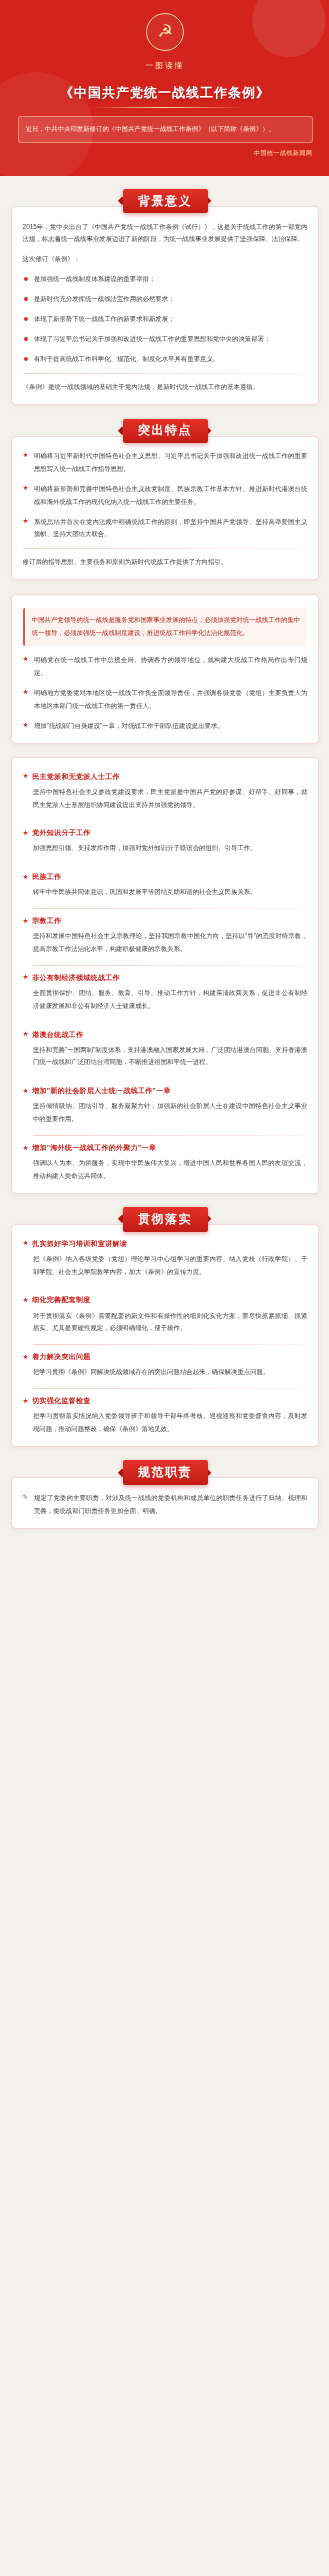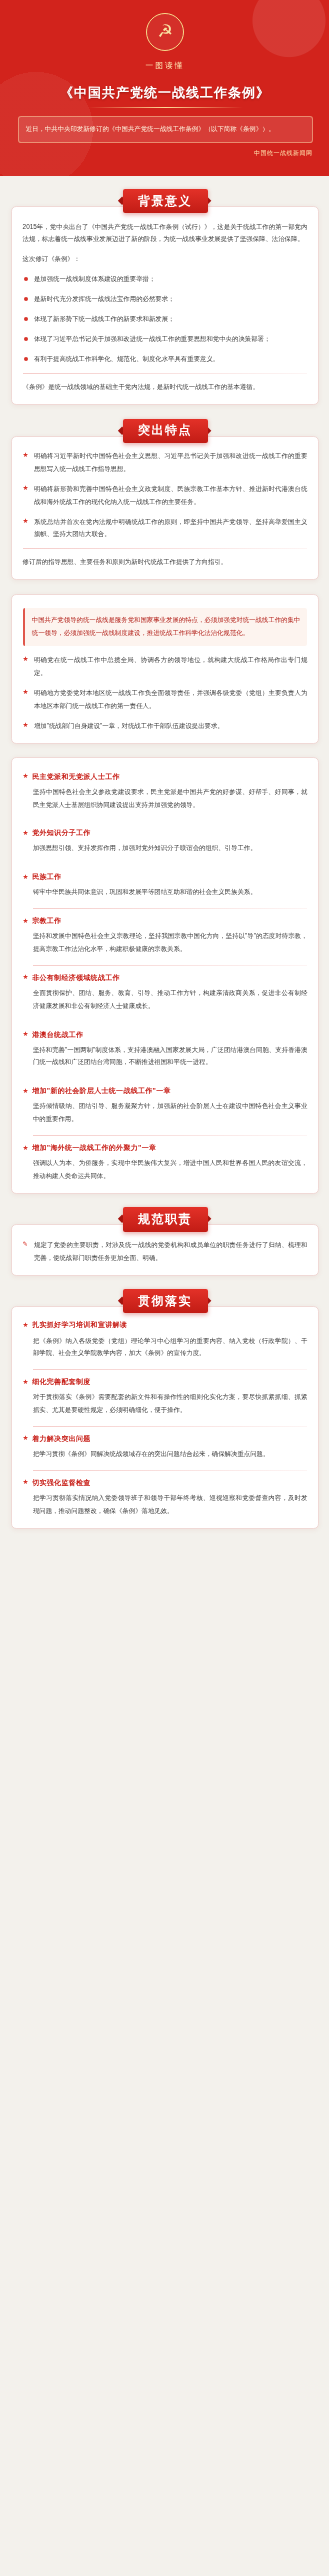--- a/index.html
+++ b/index.html
@@ -357,69 +357,69 @@
           <span class="sub-title">增加"海外统一战线工作的外聚力"一章</span>
         </div>
         <div class="sub-body">强调以人为本、为侨服务，实现中华民族伟大复兴，增进中国人民和世界各国人民的友谊交流，推动构建人类命运共同体。</div>
       </div>
 
     </div>
   </div>
 
   <div class="section">
     <div class="sec-title-wrap">
+        <div class="sec-title">贯彻落实</div>
+      </div>
+    <div class="card">
+
+      <div class="sub">
+        <div class="sub-head">
+          <span class="mark">★</span>
+          <span class="sub-title">扎实抓好学习培训和宣讲解读</span>
+        </div>
+        <div class="sub-body">把《条例》纳入各级党委（党组）理论学习中心组学习的重要内容、纳入党校（行政学院）、干部学院、社会主义学院教学内容，加大《条例》的宣传力度。</div>
+      </div>
+      <div class="sub-divider"></div>
+
+      <div class="sub">
+        <div class="sub-head">
+          <span class="mark">★</span>
+          <span class="sub-title">细化完善配套制度</span>
+        </div>
+        <div class="sub-body">对于贯彻落实《条例》需要配套的新文件和有操作性的细则化实化方案，要尽快抓紧抓细、抓紧抓实、尤其是要硬性规定，必须明确细化，便于操作。</div>
+      </div>
+      <div class="sub-divider"></div>
+
+      <div class="sub">
+        <div class="sub-head">
+          <span class="mark">★</span>
+          <span class="sub-title">着力解决突出问题</span>
+        </div>
+        <div class="sub-body">把学习贯彻《条例》同解决统战领域存在的突出问题结合起来，确保解决重点问题。</div>
+      </div>
+      <div class="sub-divider"></div>
+
+      <div class="sub">
+        <div class="sub-head">
+          <span class="mark">★</span>
+          <span class="sub-title">切实强化监督检查</span>
+        </div>
+        <div class="sub-body">把学习贯彻落实情况纳入党委领导班子和领导干部年终考核、巡视巡察和党委督查内容，及时发现问题，推动问题整改，确保《条例》落地见效。</div>
+      </div>
+
+    </div>
+  </div>
+
+  <div class="section">
+    <div class="sec-title-wrap">
         <div class="sec-title">规范职责</div>
       </div>
     <div class="card">
       <div class="item">
         <span class="bullet pen">✎</span>
         <span class="item-text">规定了党委的主要职责，对涉及统一战线的党委机构和成员单位的职责任务进行了归纳、梳理和完善，使统战部门职责任务更加全面、明确。</span>
       </div>
     </div>
   </div>
 
-  <div class="section">
-    <div class="sec-title-wrap">
-        <div class="sec-title">贯彻落实</div>
-      </div>
-    <div class="card">
-
-      <div class="sub">
-        <div class="sub-head">
-          <span class="mark">★</span>
-          <span class="sub-title">扎实抓好学习培训和宣讲解读</span>
-        </div>
-        <div class="sub-body">把《条例》纳入各级党委（党组）理论学习中心组学习的重要内容、纳入党校（行政学院）、干部学院、社会主义学院教学内容，加大《条例》的宣传力度。</div>
-      </div>
-      <div class="sub-divider"></div>
-
-      <div class="sub">
-        <div class="sub-head">
-          <span class="mark">★</span>
-          <span class="sub-title">细化完善配套制度</span>
-        </div>
-        <div class="sub-body">对于贯彻落实《条例》需要配套的新文件和有操作性的细则化实化方案，要尽快抓紧抓细、抓紧抓实、尤其是要硬性规定，必须明确细化，便于操作。</div>
-      </div>
-      <div class="sub-divider"></div>
-
-      <div class="sub">
-        <div class="sub-head">
-          <span class="mark">★</span>
-          <span class="sub-title">着力解决突出问题</span>
-        </div>
-        <div class="sub-body">把学习贯彻《条例》同解决统战领域存在的突出问题结合起来，确保解决重点问题。</div>
-      </div>
-      <div class="sub-divider"></div>
-
-      <div class="sub">
-        <div class="sub-head">
-          <span class="mark">★</span>
-          <span class="sub-title">切实强化监督检查</span>
-        </div>
-        <div class="sub-body">把学习贯彻落实情况纳入党委领导班子和领导干部年终考核、巡视巡察和党委督查内容，及时发现问题，推动问题整改，确保《条例》落地见效。</div>
-      </div>
-
-    </div>
-  </div>
-
   <div class="footer-space"></div>
 </div>
 
 
 </body></html>

